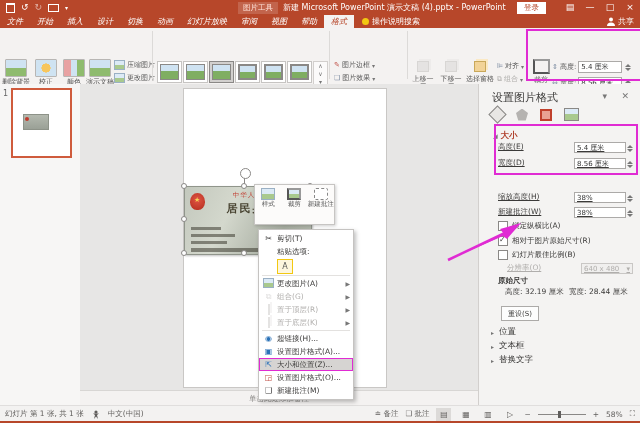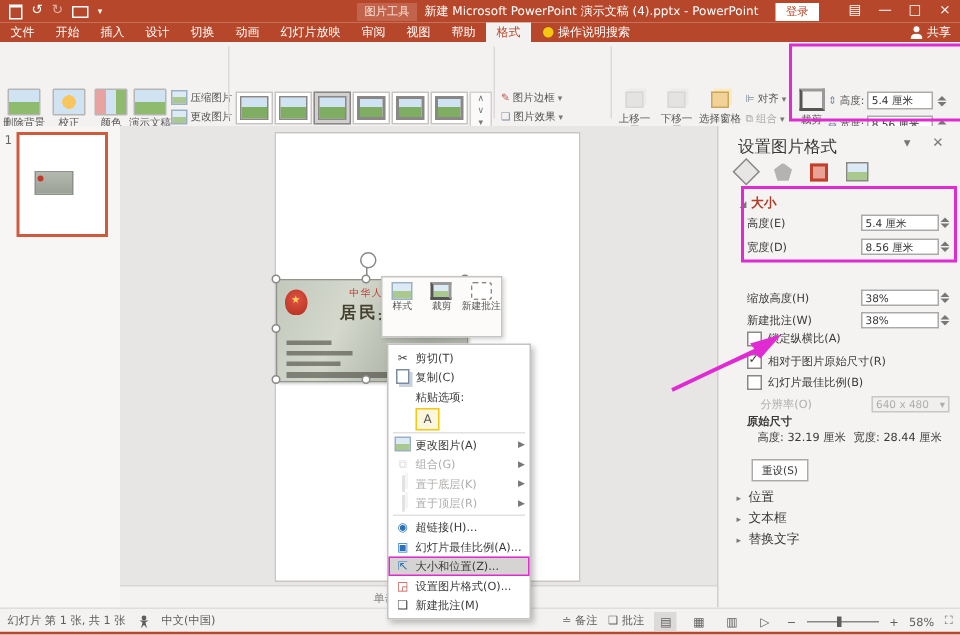--- a/index.html
+++ b/index.html
@@ -15,21 +15,21 @@
   .mon{width:9px;height:6px;border:1px solid #fff;}
   .dim{opacity:.55;}
   .title-center{position:absolute;left:238px;top:0;height:15px;display:flex;align-items:center;gap:5px;white-space:nowrap;}
   .ctxtab{background:rgba(255,255,255,.16);color:#ffe3da;padding:1px 5px;font-size:7.5px;}
   .doctitle{color:#fff;font-size:8px;}
   .winbtns{position:absolute;right:0;top:0;height:15px;display:flex;align-items:center;}
   .signin{background:#fff;color:#b7472a;font-size:7.5px;padding:1px 7px;margin-right:14px;}
   .wb{width:20px;text-align:center;color:#fff;font-size:9px;line-height:15px;}
   
   .tabrow{position:absolute;left:0;top:15px;width:640px;height:13px;background:#b7472a;display:flex;align-items:stretch;color:#fff;}
-  .tab{padding:0 7px;display:flex;align-items:center;font-size:8px;white-space:nowrap;}
+  .tab{padding:0 7px;display:flex;align-items:center;font-size:8px;white-space:nowrap;font-style:italic;}
   .tab.sel{background:#f4f2f1;color:#b7472a;}
   .searchtab{display:flex;align-items:center;gap:3px;padding:0 8px;}
   .bulb{width:7px;height:7px;border-radius:50%;background:#f2c811;display:inline-block;}
   .share{position:absolute;right:6px;top:15px;height:13px;display:flex;align-items:center;gap:3px;color:#fff;}
   
   .ribbon{position:absolute;left:0;top:28px;width:640px;height:56px;background:#f4f2f1;border-bottom:1px solid #d2cfcd;}
   .vsep{position:absolute;top:3px;width:1px;height:48px;background:#dcdad8;}
   .grpl{position:absolute;top:69px;font-size:7px;color:#8a8886;text-align:center;}
   .bigbtn{position:absolute;top:31px;width:28px;text-align:center;}
   .bigbtn .bi{width:20px;height:16px;margin:0 auto 1px auto;border:1px solid #b8b6b4;border-radius:1px;
@@ -100,21 +100,21 @@
   
   .pane{position:absolute;left:478px;top:84px;width:162px;height:321px;background:#f4f3f2;border-left:1px solid #d2cfcd;}
   .ptitle{position:absolute;left:13px;top:6px;font-size:11px;color:#3b3a39;}
   .pclose{position:absolute;top:7px;font-size:9px;color:#777;}
   .picons{position:absolute;left:12px;top:24px;display:flex;gap:12px;align-items:center;}
   .pic1{width:11px;height:11px;border:1px solid #8a8886;transform:rotate(45deg);background:#e8e6e4;}
   .pic2{width:12px;height:12px;background:#b5b3b1;clip-path:polygon(50% 0,100% 38%,81% 100%,19% 100%,0 38%);}
   .pic3{width:12px;height:12px;border:2px solid #c0402c;background:#e9a293;box-sizing:border-box;}
   .pic4{width:13px;height:11px;border:1px solid #8a8886;background:linear-gradient(#dceaf6 50%,#a9c98e 50%);}
   .sechead{position:absolute;left:14px;font-size:8.5px;font-weight:bold;color:#b0402c;}
-  .prow{position:absolute;left:19px;width:135px;height:13px;display:flex;align-items:center;font-size:7.5px;color:#3b3a39;}
+  .prow{position:absolute;left:19px;width:135px;height:13px;display:flex;font-size:7.5px;color:#3b3a39;text-decoration:underline;}
   .prow .plab{flex:1;}
   .pfld{width:52px;height:11px;background:#fff;border:1px solid #acaaa8;display:flex;align-items:center;padding:0 2px;font-size:7px;color:#333;box-sizing:border-box;}
   .pfld.dis{background:#f0efee;color:#b0aeac;border-color:#c9c7c5;}
   .chkrow{position:absolute;left:19px;display:flex;align-items:center;gap:4px;font-size:7.5px;color:#3b3a39;}
   .chk{width:8px;height:8px;border:1px solid #8a8886;background:#fff;position:relative;}
   .chk.on:before{content:"✓";position:absolute;left:0px;top:-2px;font-size:8px;color:#3b3a39;}
   .collrow{position:absolute;left:12px;font-size:8.5px;color:#3b3a39;display:flex;gap:5px;align-items:center;}
   .tri{font-size:6px;color:#777;}
   .resetbtn{position:absolute;left:22px;width:36px;height:13px;background:#fdfdfd;border:1px solid #acaaa8;
             font-size:7px;color:#3b3a39;display:flex;align-items:center;justify-content:center;}
@@ -370,59 +370,55 @@
       <span>新建批注</span>
     </div>
   </div>
 
   <div class="cmenu">
     <div class="mi">
         <span class="mico">✂</span>
         <span>剪切(T)</span>
       </div>
     <div class="mi">
-        <span class="mico"><span class="copyico"></span></span>
-        <span>复制(C)</span>
-      </div>
-    <div class="mi">
         <span class="mico"></span>
         <span>粘贴选项:</span>
       </div>
     <div class="pasterow">
       <div class="pastebtn">A</div>
     </div>
     <div class="msep"></div>
     <div class="mi">
         <span class="mico"><span class="sico"></span></span>
         <span>更改图片(A)</span>
         <span class="marr">▶</span>
       </div>
     <div class="mi dis">
         <span class="mico">⧉</span>
         <span>组合(G)</span>
         <span class="marr">▶</span>
       </div>
     <div class="mi dis">
         <span class="mico"><span class="stack" style="width:7px;height:6px"></span></span>
+        <span>置于顶层(R)</span>
+        <span class="marr">▶</span>
+      </div>
+    <div class="mi dis">
+        <span class="mico"><span class="stack" style="width:7px;height:6px"></span></span>
         <span>置于底层(K)</span>
         <span class="marr">▶</span>
       </div>
-    <div class="mi dis">
-        <span class="mico"><span class="stack" style="width:7px;height:6px"></span></span>
-        <span>置于顶层(R)</span>
-        <span class="marr">▶</span>
-      </div>
     <div class="msep"></div>
     <div class="mi">
         <span class="mico" style="color:#2b72b8">◉</span>
         <span>超链接(H)...</span>
       </div>
     <div class="mi">
         <span class="mico" style="color:#2b72b8">▣</span>
-        <span>幻灯片最佳比例(A)...</span>
+        <span>设置图片格式(A)...</span>
       </div>
     <div class="mi hl">
         <span class="mico" style="color:#2b72b8">⇱</span>
         <span>大小和位置(Z)...</span>
       </div>
     <div class="mi">
         <span class="mico" style="color:#c05046">◲</span>
         <span>设置图片格式(O)...</span>
       </div>
     <div class="mi">

